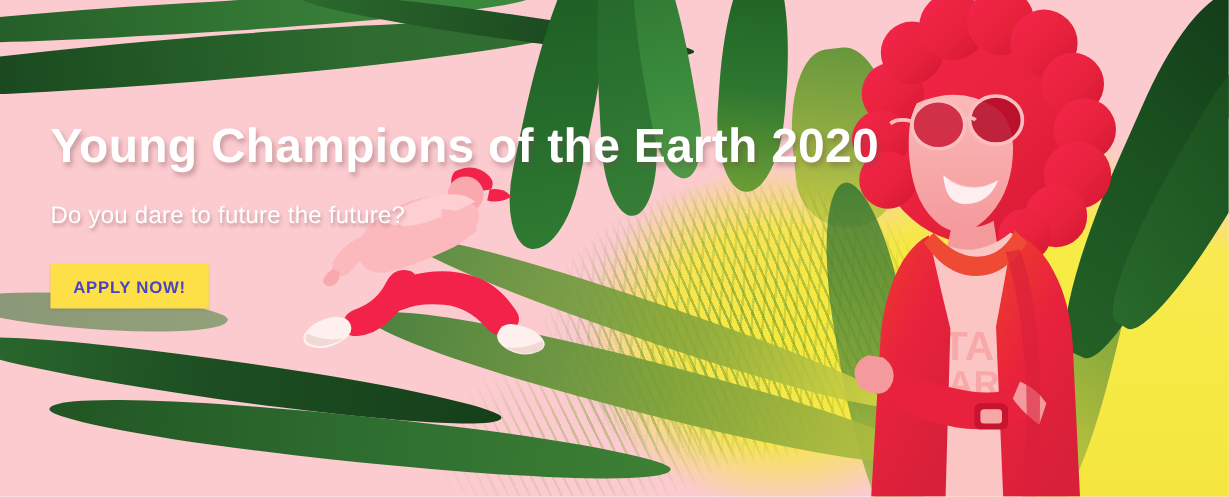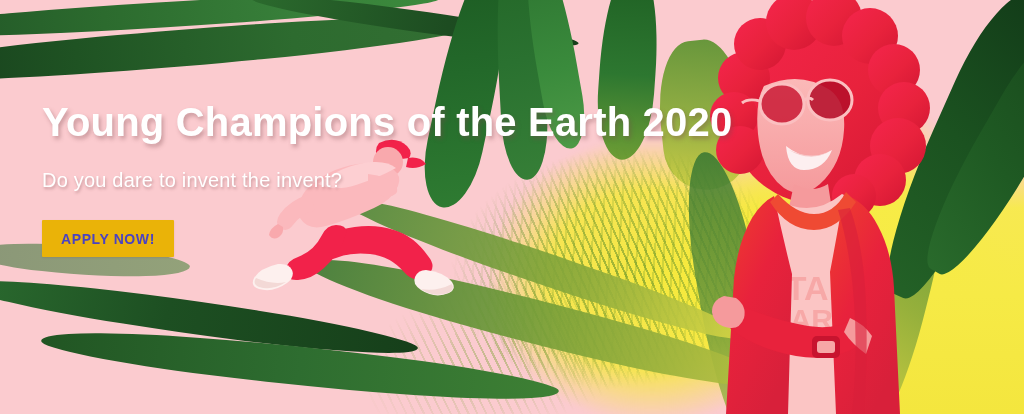--- a/index.html
+++ b/index.html
@@ -229,21 +229,21 @@
     margin: 24px 0 0 0;
     color: #ffffff;
     font-size: 20px;
     font-weight: normal;
     letter-spacing: .2px;
     text-shadow: 1px 2px 3px rgba(120, 70, 75, .40);
   }
   .cta {
     display: inline-block;
     margin-top: 28px;
-    background: #eab308;
+    background: #fde047;
     color: #4a43c2;
     font-size: 14px;
     font-weight: bold;
     letter-spacing: .6px;
     padding: 11px 19px 10px 19px;
     border: 0;
     border-radius: 1px;
     cursor: pointer;
     font-family: "Liberation Sans", sans-serif;
     box-shadow: 0 1px 2px rgba(120,70,75,.18);
@@ -385,17 +385,17 @@
         <rect x="122" y="336" width="28" height="22" rx="5" fill="#c8142f"></rect>
         <rect x="127" y="341" width="18" height="12" rx="3" fill="#f7a7a6"></rect>
 
         <path d="M160 208 q14 40 16 96 q2 50 -2 110 l-12 0 q6 -62 2 -112 q-4 -54 -16 -92 z" fill="#d8203a" opacity=".6"></path>
       </svg>
     </div>
   </div>
 
   <div class="content">
     <h1 class="hero-title">Young Champions of the Earth 2020</h1>
-    <p class="hero-subtitle">Do you dare to invent the invent?</p>
+    <p class="hero-subtitle">Do you dare to future the future?</p>
     <button class="cta">APPLY NOW!</button>
   </div>
 
 </div>
 
 </body></html>

